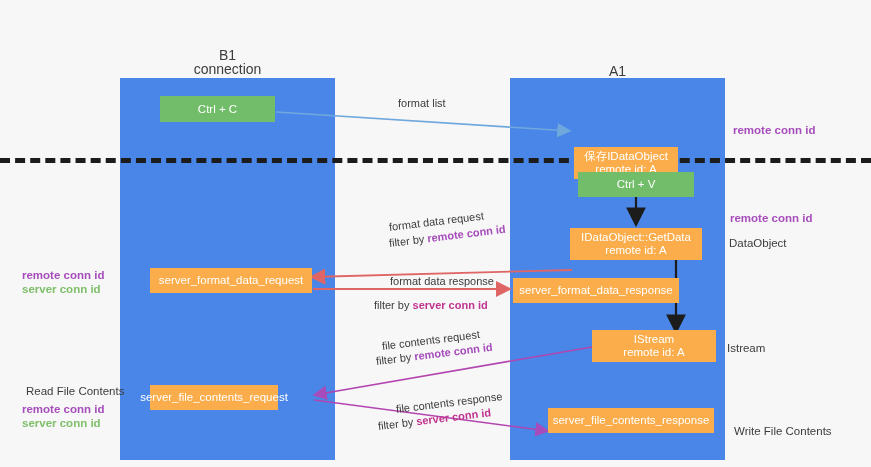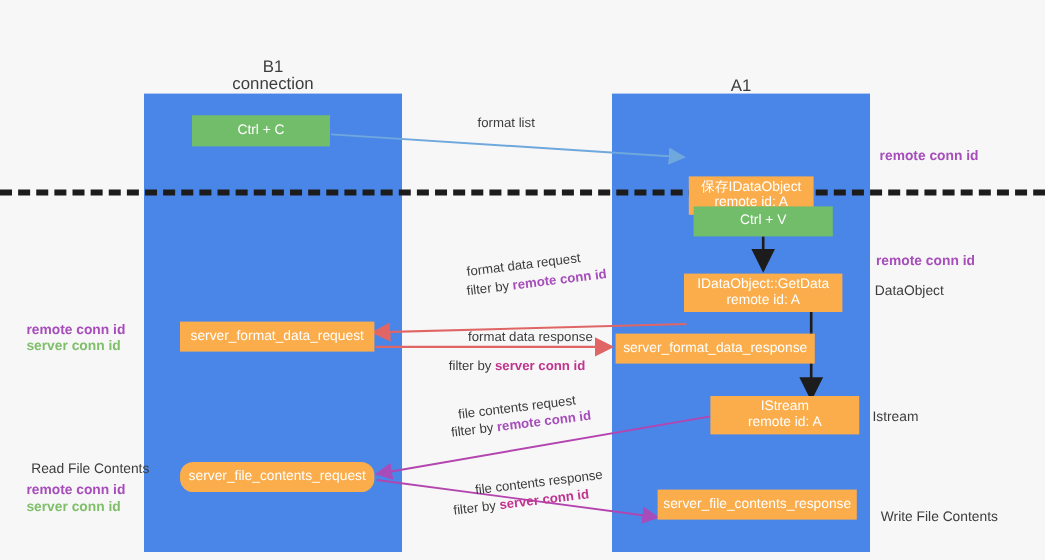--- a/index.html
+++ b/index.html
@@ -143,21 +143,21 @@
 
   <div class="abs box orange" style="left:150px;top:268px;width:162px;height:25px;">
     <span>server_format_data_request</span>
   </div>
 
   <div class="abs box orange" style="left:592px;top:330px;width:124px;height:32px;">
     <span>IStream</span>
     <span class="l2">remote id: A</span>
   </div>
 
-  <div class="abs box orange" style="left:150px;top:385px;width:162px;height:25px;border-radius:11px;">
+  <div class="abs box orange" style="left:150px;top:385px;width:128px;height:25px;">
     <span>server_file_contents_request</span>
   </div>
 
   <div class="abs box orange" style="left:548px;top:408px;width:166px;height:25px;">
     <span>server_file_contents_response</span>
   </div>
 
   <div class="abs edge-label" style="left:398px;top:96px;">
     <span>format list</span>
   </div>

